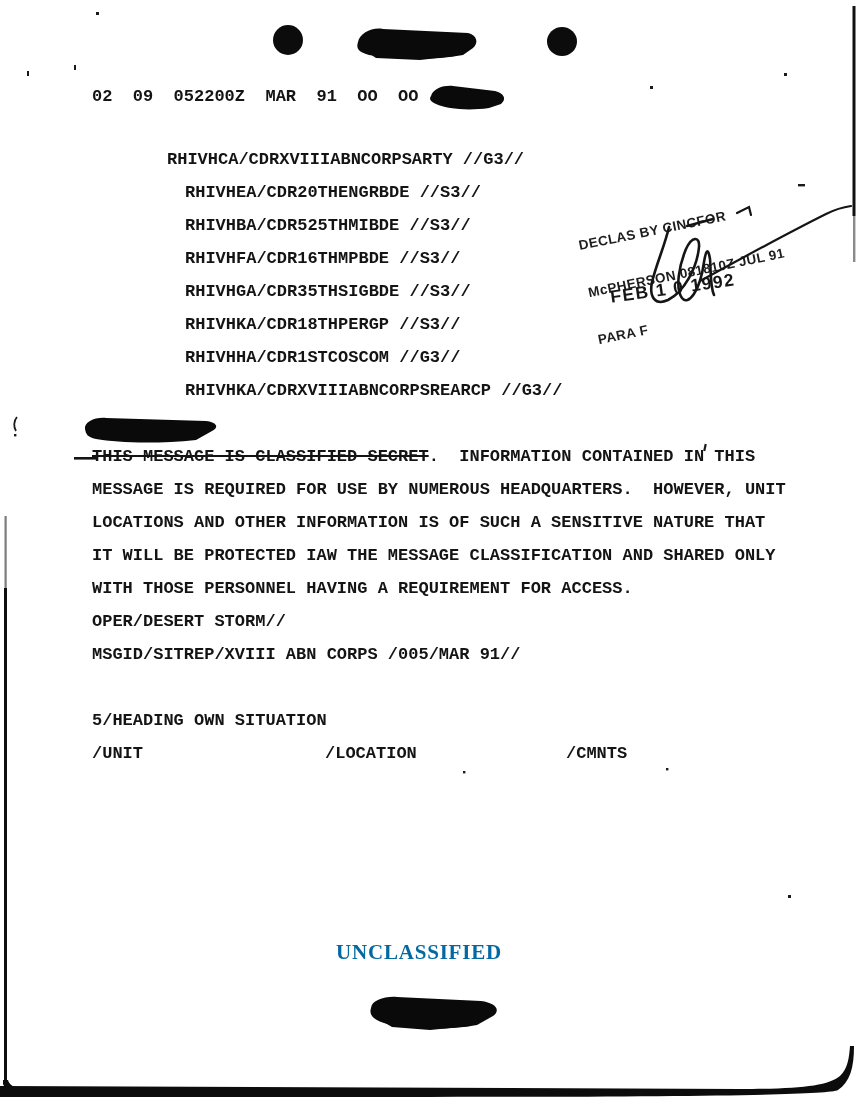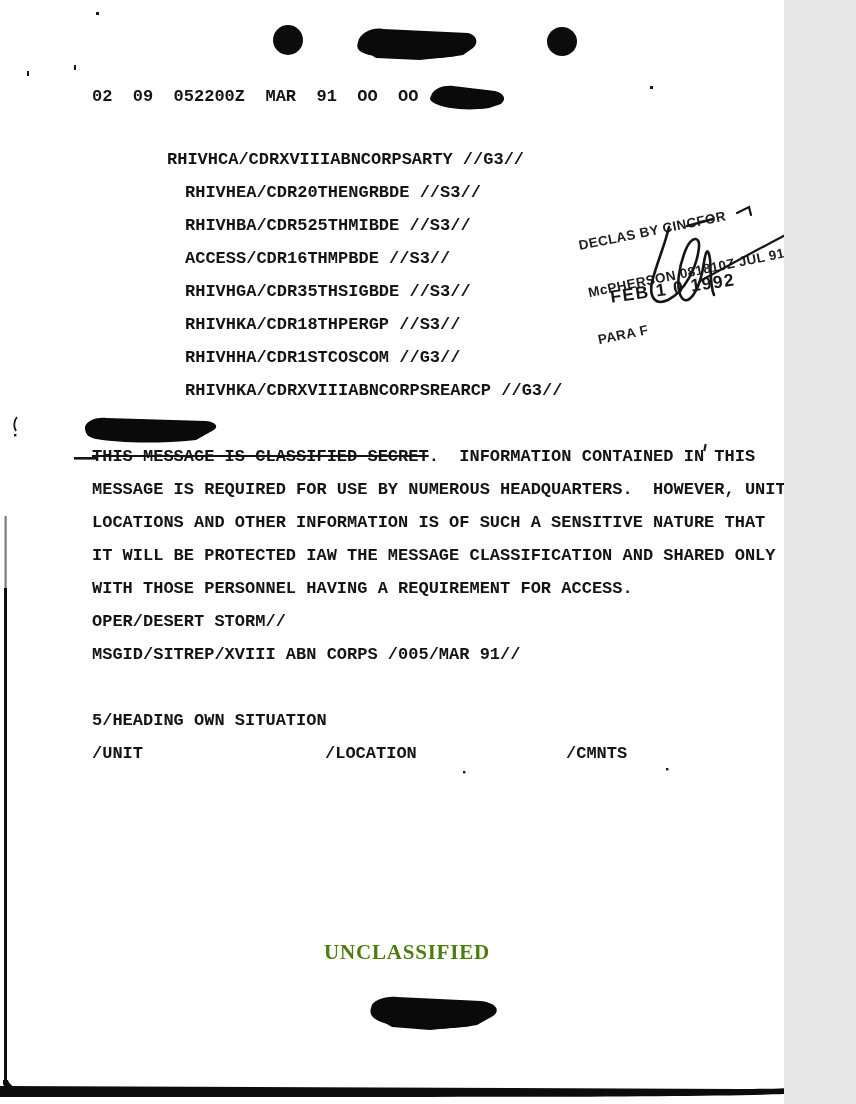--- a/index.html
+++ b/index.html
@@ -1,45 +1,45 @@
 <!DOCTYPE html>
 <html><head>
 <meta charset="utf-8">
 <style>
   html,body{margin:0;padding:0;background:#e8e8e8;}
-  .page{position:relative;width:784px;height:1104px;background:#ffffff;overflow:hidden;
+  .page{position:relative;width:856px;height:1104px;background:#ffffff;overflow:hidden;
         font-family:"Liberation Mono","DejaVu Sans Mono",monospace;}
   .tw{position:absolute;font-family:"Liberation Mono","DejaVu Sans Mono",monospace;
       font-weight:700;font-size:17px;color:#141414;white-space:pre;line-height:22px;}
   .struck{text-decoration:line-through;text-decoration-thickness:2px;}
   .hole{position:absolute;background:#0c0c0c;border-radius:50%;}
   .stamp{position:absolute;left:571px;top:207px;transform:rotate(-11.5deg);transform-origin:left top;
          font-family:"Liberation Sans","DejaVu Sans",sans-serif;font-weight:700;font-size:13.5px;
          line-height:16px;color:#1d1d1d;letter-spacing:0.4px;white-space:pre;}
   .datestamp{position:absolute;left:609px;top:287px;transform:rotate(-8deg);transform-origin:left top;
          font-family:"Liberation Sans","DejaVu Sans",sans-serif;font-weight:700;font-size:17.5px;
          color:#161616;letter-spacing:1.5px;white-space:pre;}
-  .unclass{position:absolute;left:324px;top:940px;font-family:"Liberation Serif","DejaVu Serif",serif;
-         font-weight:700;font-size:21px;letter-spacing:0.8px;color:#4d7c0f;}
+  .unclass{position:absolute;left:336px;top:940px;font-family:"Liberation Serif","DejaVu Serif",serif;
+         font-weight:700;font-size:21px;letter-spacing:0.8px;color:#0369a1;}
   svg.artifacts{position:absolute;left:0;top:0;pointer-events:none;}
 </style>
 </head>
 <body>
 
 <div class="page">
 
   <div class="hole" style="left:273px;top:25px;width:30px;height:30px;"></div>
   <div class="hole" style="left:547px;top:27px;width:30px;height:29px;"></div>
 
   <div class="tw" style="left:92px;top:86px;">02  09  052200Z  MAR  91  OO  OO</div>
 
   <div class="tw" style="left:167px;top:149px;">RHIVHCA/CDRXVIIIABNCORPSARTY //G3//</div>
   <div class="tw" style="left:185px;top:182px;">RHIVHEA/CDR20THENGRBDE //S3//</div>
   <div class="tw" style="left:185px;top:215px;text-align:right;">RHIVHBA/CDR525THMIBDE //S3//</div>
-  <div class="tw" style="left:185px;top:248px;">ACCESS/CDR16THMPBDE //S3//</div>
+  <div class="tw" style="left:185px;top:248px;">RHIVHFA/CDR16THMPBDE //S3//</div>
   <div class="tw" style="left:185px;top:281px;">RHIVHGA/CDR35THSIGBDE //S3//</div>
   <div class="tw" style="left:185px;top:314px;">RHIVHKA/CDR18THPERGP //S3//</div>
   <div class="tw" style="left:185px;top:347px;">RHIVHHA/CDR1STCOSCOM //G3//</div>
   <div class="tw" style="left:185px;top:380px;">RHIVHKA/CDRXVIIIABNCORPSREARCP //G3//</div>
 
   <div class="stamp">
     <div>DECLAS BY CINCFOR</div>
     <div>McPHERSON 081810Z JUL 91</div>
     <div>PARA F</div>
   </div>

